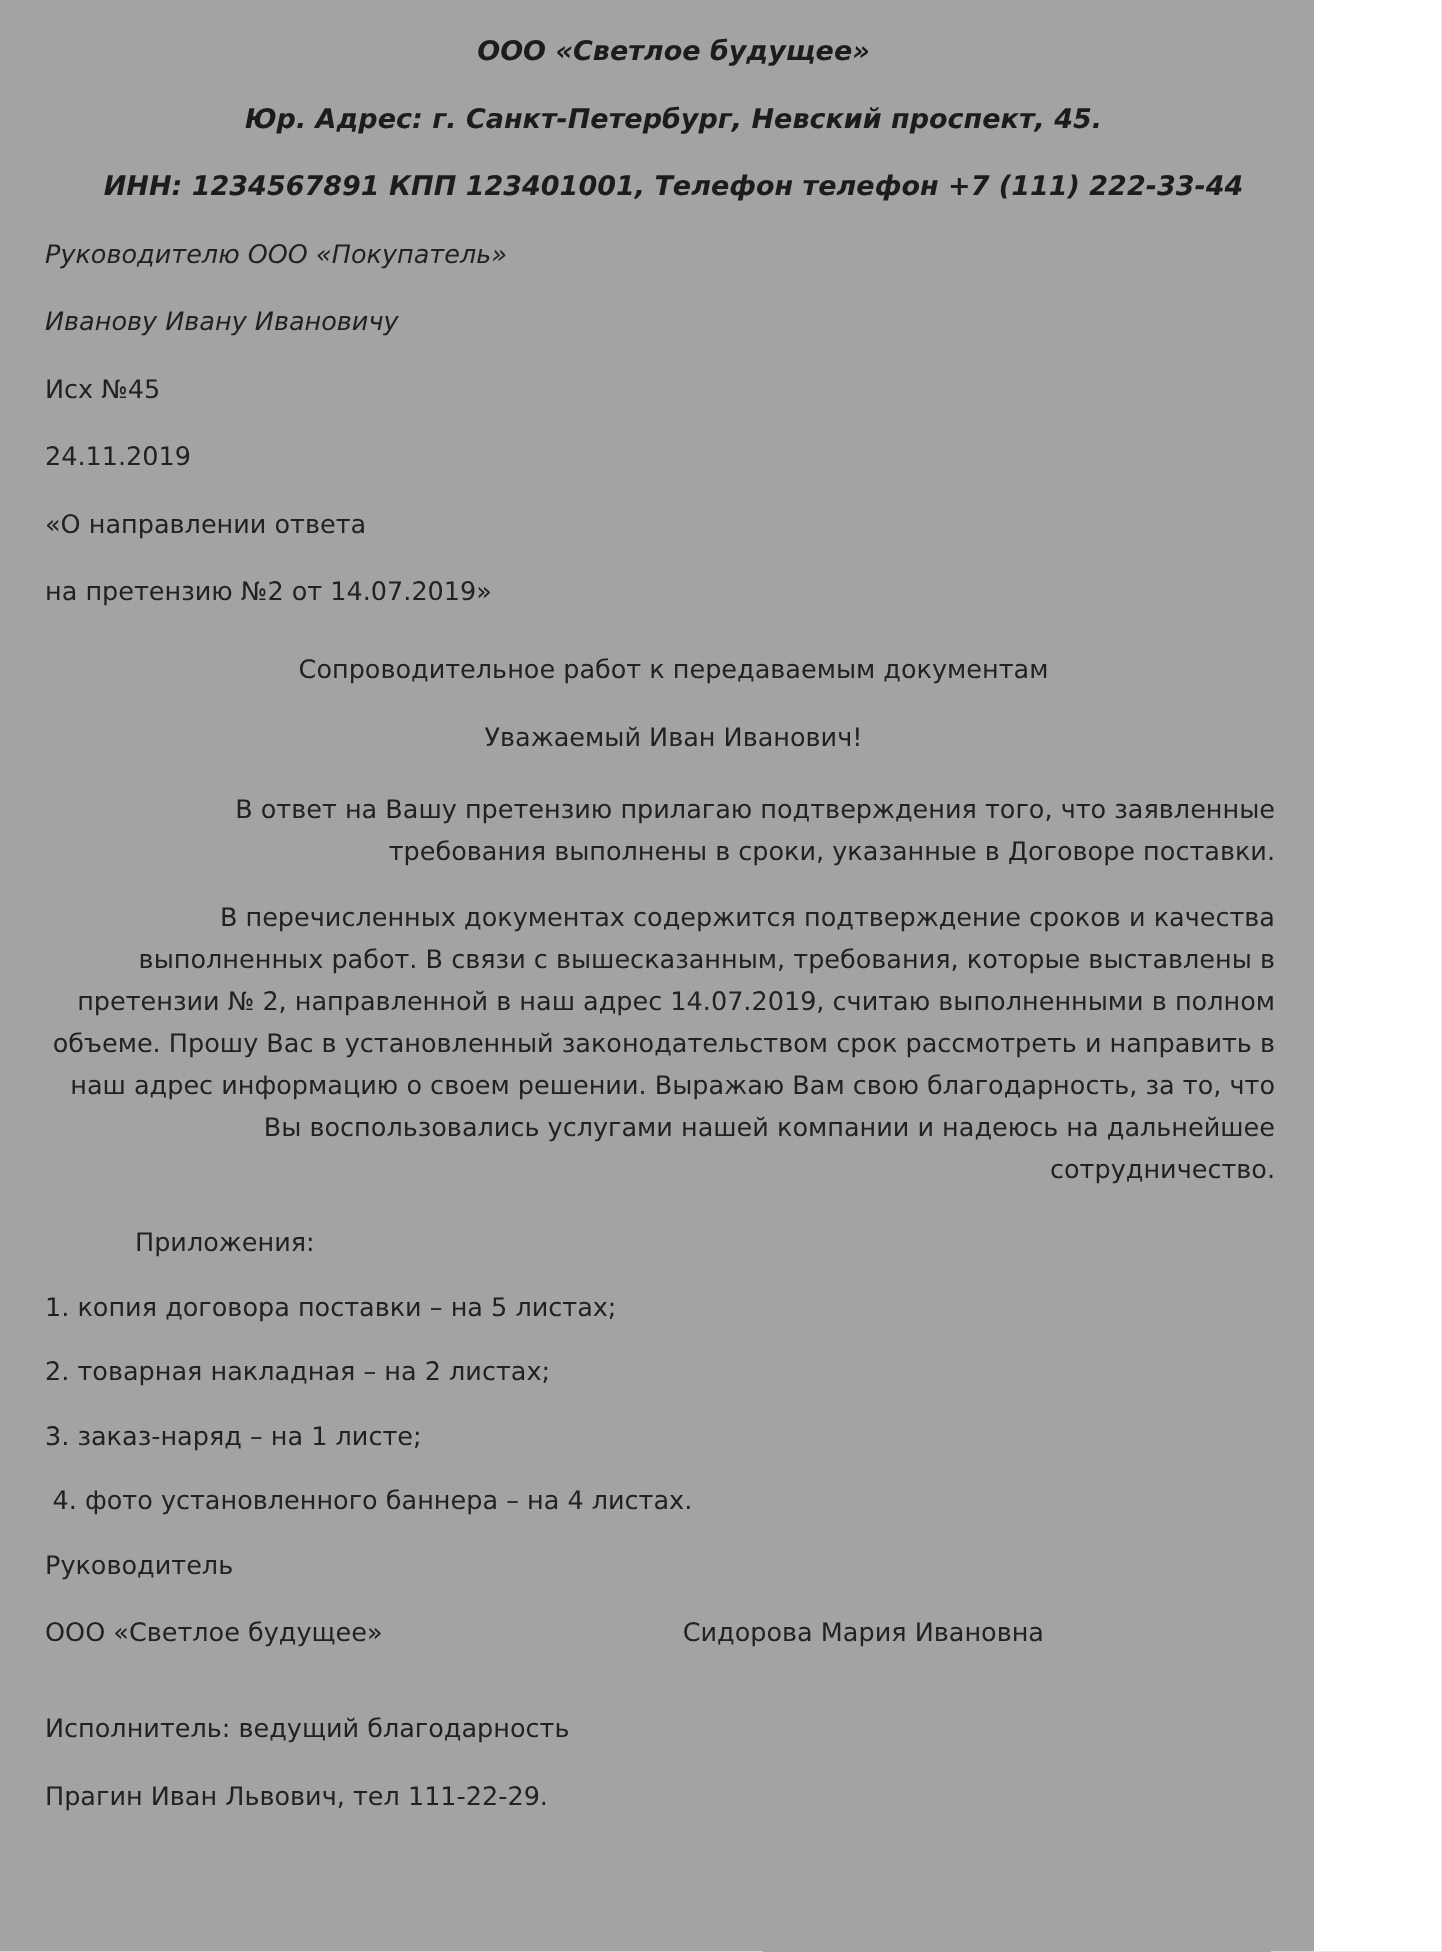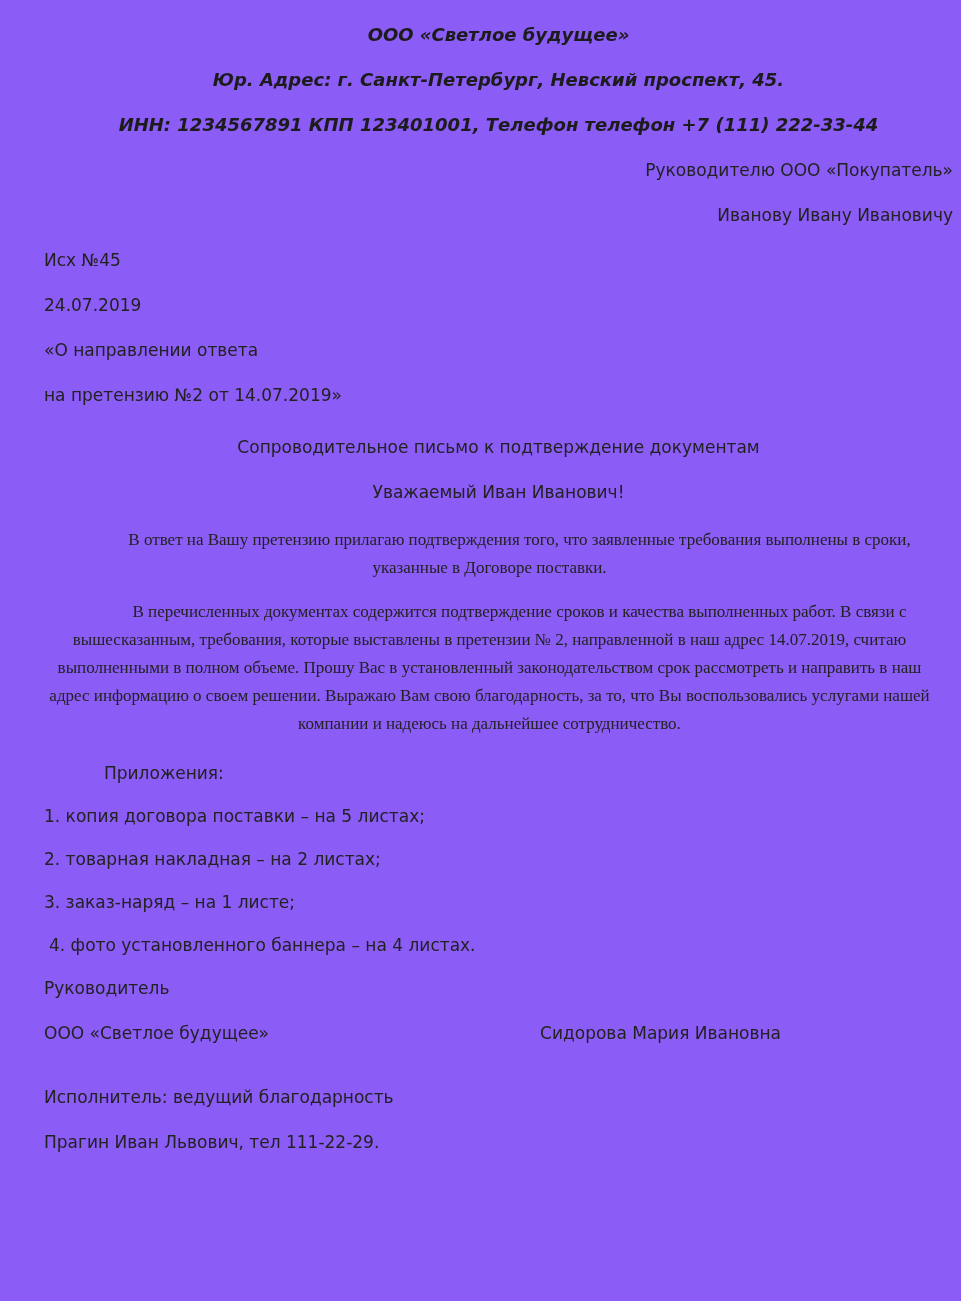--- a/index.html
+++ b/index.html
@@ -2,28 +2,28 @@
 <html lang="ru"><head>
 <meta charset="utf-8">
 <style>
   html, body {
     margin: 0;
     padding: 0;
     background: #ffffff;
   }
   .page {
     position: relative;
-    width: 961px;
+    width: 876px;
     height: 1301px;
     box-sizing: border-box;
-    background: #8b5cf6;
+    background: #a3a3a3;
     color: #222222;
     font-family: "DejaVu Sans", "Liberation Sans", sans-serif;
     font-size: 17px;
-    padding: 24px 8px 0 44px;
+    padding: 24px 8px 0 30px;
     overflow: hidden;
   }
   .page p { margin: 0; }
 
   
   .letterhead {
     text-align: center;
     font-weight: bold;
     font-style: italic;
     font-size: 18px;
@@ -31,38 +31,37 @@
   }
   .lh-line {
     line-height: 22px;
     margin: 0 0 23px 0 !important;
   }
   .lh-underlined {
     text-underline-offset: 3px;
   }
 
   
-  .recipient { text-align: right; }
+  .recipient { text-align: left; font-style: italic; }
   .recipient p { line-height: 22px; margin-bottom: 23px !important; }
 
   
   .outgoing p { line-height: 22px; margin-bottom: 23px !important; }
 
   
   .title-block { margin-top: 30px; text-align: center; }
   .title-block p { line-height: 22px; margin-bottom: 23px !important; }
 
   
   .body-text { margin-top: 14px; padding-right: 18px; }
   .para {
     line-height: 28px;
     text-indent: 60px;
     margin: 0 0 16px 0 !important;
-    text-align: center;
-    font-family: Liberation Serif, serif;
+    text-align: right;
   }
 
   
   .attachments { margin-top: 24px; }
   .attachments p { line-height: 22px; margin-bottom: 21px !important; }
   .attachments-label { padding-left: 60px; }
   .attachment-item-4 { padding-left: 5px; }
 
   
   .signature { }
@@ -89,27 +88,27 @@
     <p class="lh-line lh-underlined">ИНН: 1234567891 КПП 123401001, Телефон телефон +7 (111) 222-33-44</p>
   </header>
 
   <section class="recipient">
     <p>Руководителю ООО «Покупатель»</p>
     <p>Иванову Ивану Ивановичу</p>
   </section>
 
   <section class="outgoing">
     <p>Исх №45</p>
-    <p>24.07.2019</p>
+    <p>24.11.2019</p>
     <p>«О направлении ответа</p>
     <p>на претензию №2 от 14.07.2019»</p>
   </section>
 
   <section class="title-block">
-    <p>Сопроводительное письмо к подтверждение документам</p>
+    <p>Сопроводительное работ к передаваемым документам</p>
     <p>Уважаемый Иван Иванович!</p>
   </section>
 
   <section class="body-text">
     <p class="para">В ответ на Вашу претензию прилагаю подтверждения того, что заявленные требования выполнены в сроки, указанные в Договоре поставки.</p>
     <p class="para">В перечисленных документах содержится подтверждение сроков и качества выполненных работ. В связи с вышесказанным, требования, которые выставлены в претензии № 2, направленной в наш адрес 14.07.2019, считаю выполненными в полном объеме. Прошу Вас в установленный законодательством срок рассмотреть и направить в наш адрес информацию о своем решении. Выражаю Вам свою благодарность, за то, что Вы воспользовались услугами нашей компании и надеюсь на дальнейшее сотрудничество.</p>
   </section>
 
   <section class="attachments">
     <p class="attachments-label">Приложения:</p>

